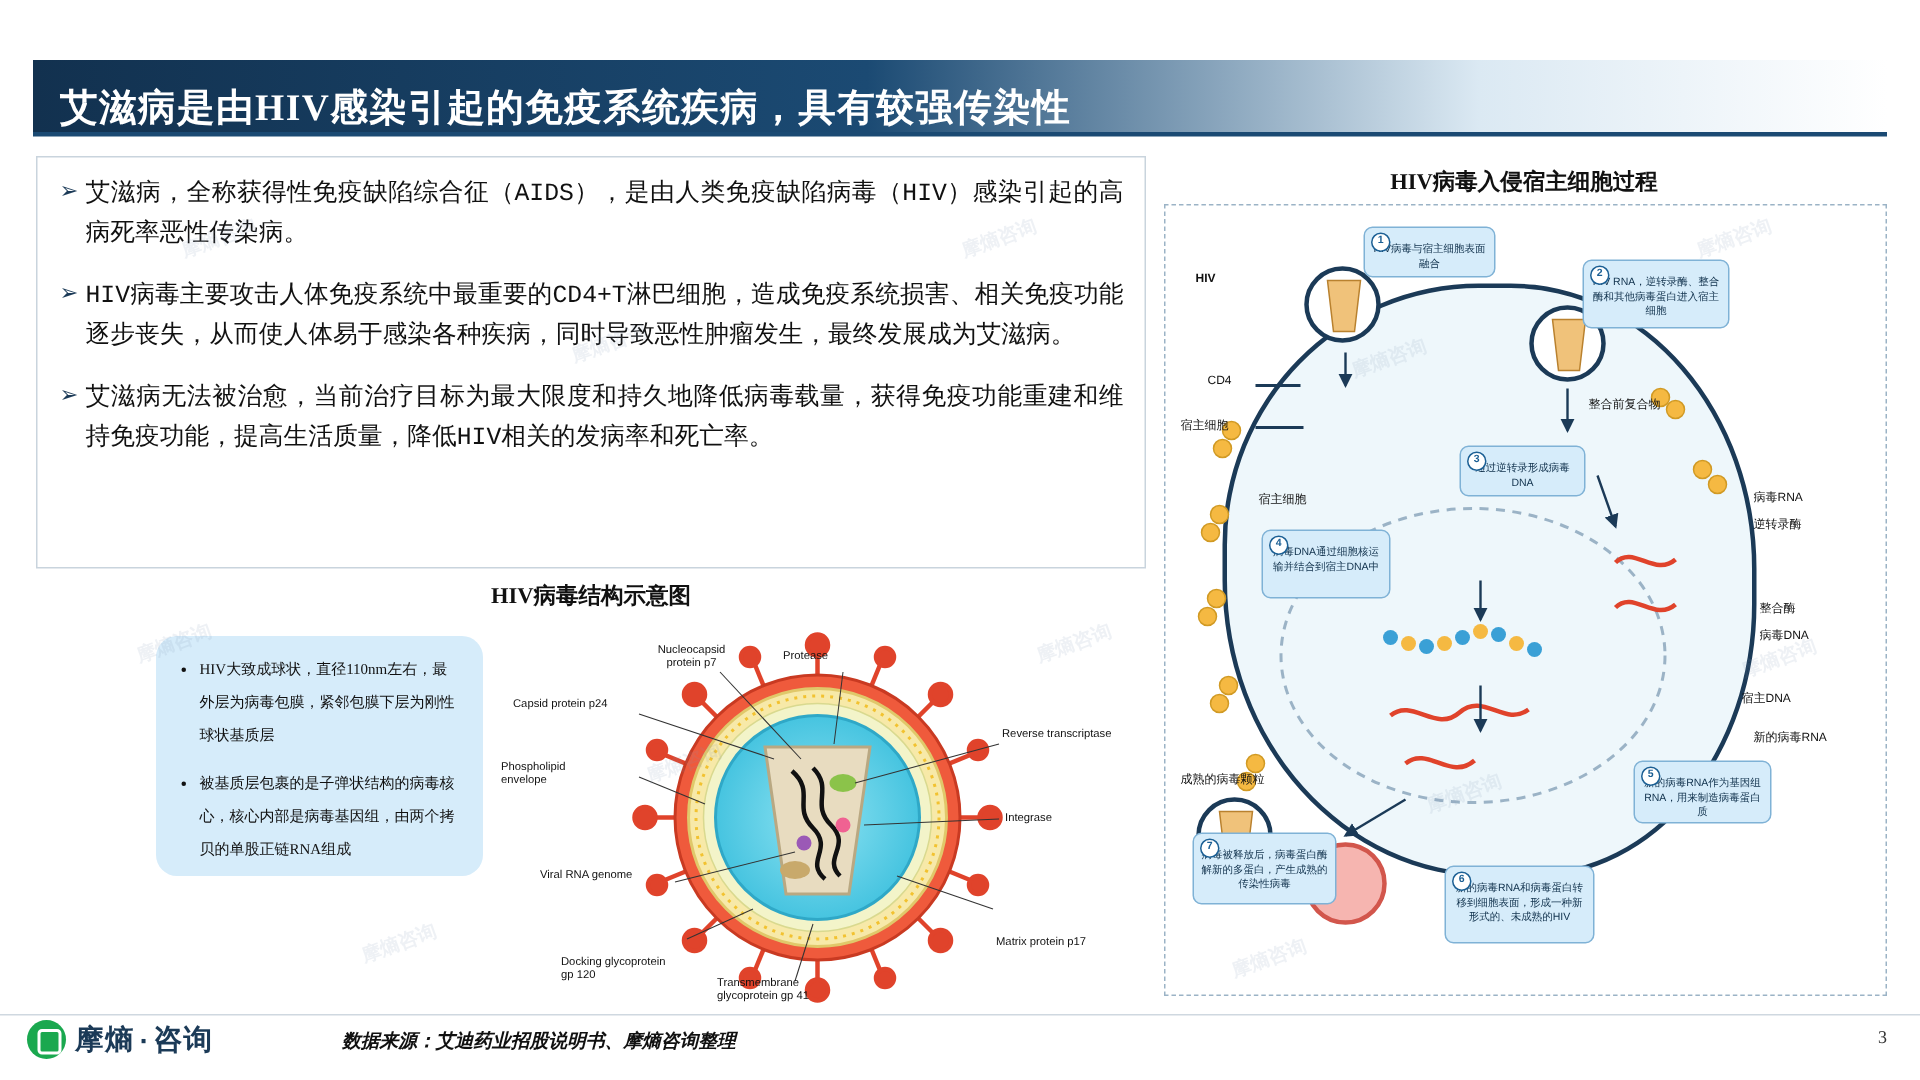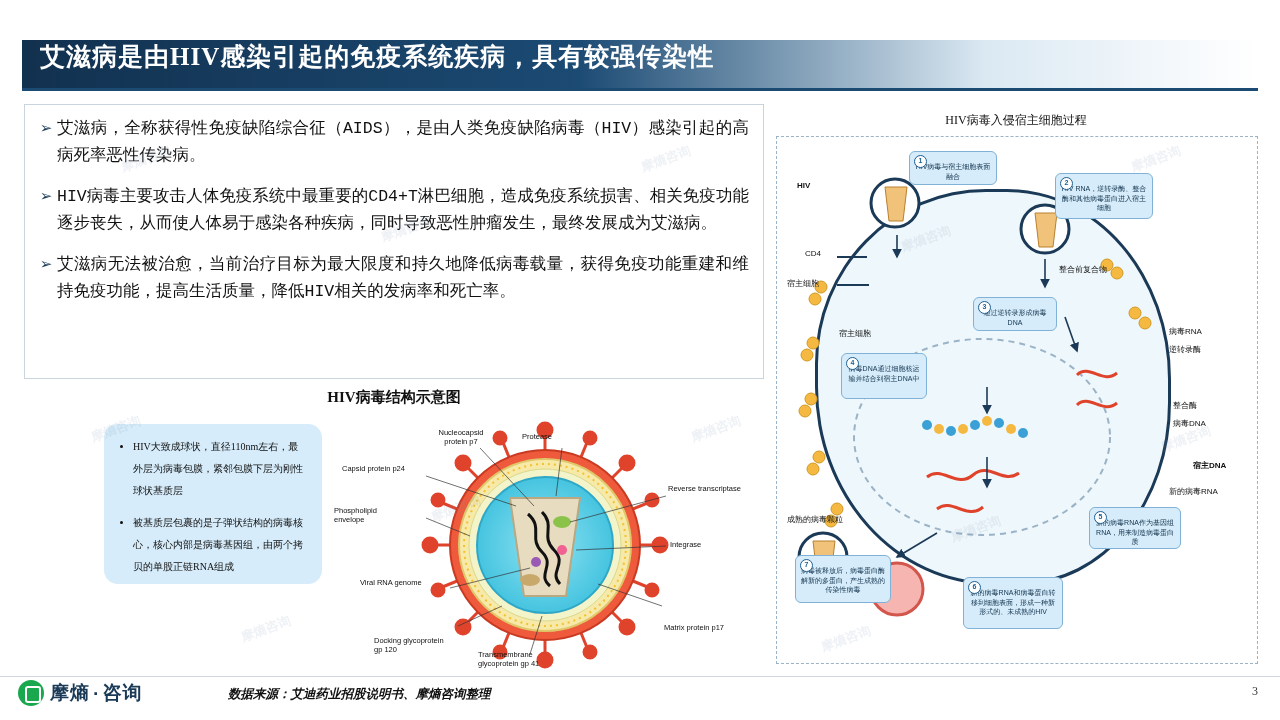--- a/index.html
+++ b/index.html
@@ -7,21 +7,21 @@
     width:1280px;height:720px;
     background:#ffffff;
     font-family:"Liberation Serif", serif;
     position:relative;
     overflow:hidden;
   }
   
   .title-bar{
     position:absolute;left:22px;top:40px;width:1236px;height:48px;
     background:linear-gradient(90deg,#12314f 0%, #1b4a73 45%, #dbe9f3 78%, #ffffff 100%);
-    display:flex;align-items:flex-start;
+    display:flex;align-items:flex-end;
   }
   .title-bar .title{
     color:#ffffff;font-size:25px;font-weight:bold;letter-spacing:1px;
     padding-left:18px;font-family:"Liberation Serif",serif;
   }
   .title-underline{
     position:absolute;left:22px;top:88px;width:1236px;height:3px;background:#1b4a73;
   }
   
   .text-box{
@@ -54,21 +54,21 @@
   }
   .callout ul{margin:0;padding-left:15px;}
   
   .virion-wrap{position:absolute;left:330px;top:410px;width:430px;height:270px;}
   .virion-label{
     position:absolute;font-size:7.5px;color:#111;font-family:"Liberation Sans",sans-serif;line-height:9px;
   }
   
   .right-caption{
     position:absolute;left:776px;top:112px;width:480px;text-align:center;
-    font-weight:normal;font-size:12px;color:#111;
+    font-weight:bold;font-size:15px;color:#111;
   }
   .right-panel{
     position:absolute;left:776px;top:136px;width:482px;height:528px;
     border:1px dashed #9bb3c6;background:#ffffff;box-sizing:border-box;
   }
   .cell-blob{
     position:absolute;left:38px;top:52px;width:350px;height:390px;
     background:#eef7fb;border:3px solid #1b3a57;
     border-radius:48% 46% 42% 50% / 44% 48% 46% 50%;
   }
@@ -333,21 +333,21 @@
 
   <div class="r-label" style="left:20px;top:44px;font-weight:bold;">HIV</div>
   <div class="r-label" style="left:28px;top:112px;">CD4</div>
   <div class="r-label" style="left:10px;top:142px;">宿主细胞</div>
   <div class="r-label" style="left:62px;top:192px;font-family:Liberation Mono, monospace;">宿主细胞</div>
   <div class="r-label" style="left:282px;top:128px;">整合前复合物</div>
   <div class="r-label" style="left:392px;top:190px;">病毒RNA</div>
   <div class="r-label" style="left:392px;top:208px;">逆转录酶</div>
   <div class="r-label" style="left:396px;top:264px;">整合酶</div>
   <div class="r-label" style="left:396px;top:282px;">病毒DNA</div>
-  <div class="r-label" style="left:416px;top:324px;font-weight:bold;">宿主DNA</div>
+  <div class="r-label" style="left:384px;top:324px;">宿主DNA</div>
   <div class="r-label" style="left:392px;top:350px;">新的病毒RNA</div>
   <div class="r-label" style="left:10px;top:378px;">成熟的病毒颗粒</div>
 </div>
 
 <div class="wm" style="left:120px;top:150px;">摩熵咨询</div>
 <div class="wm" style="left:380px;top:220px;">摩熵咨询</div>
 <div class="wm" style="left:640px;top:150px;">摩熵咨询</div>
 <div class="wm" style="left:900px;top:230px;">摩熵咨询</div>
 <div class="wm" style="left:1130px;top:150px;">摩熵咨询</div>
 <div class="wm" style="left:90px;top:420px;">摩熵咨询</div>

